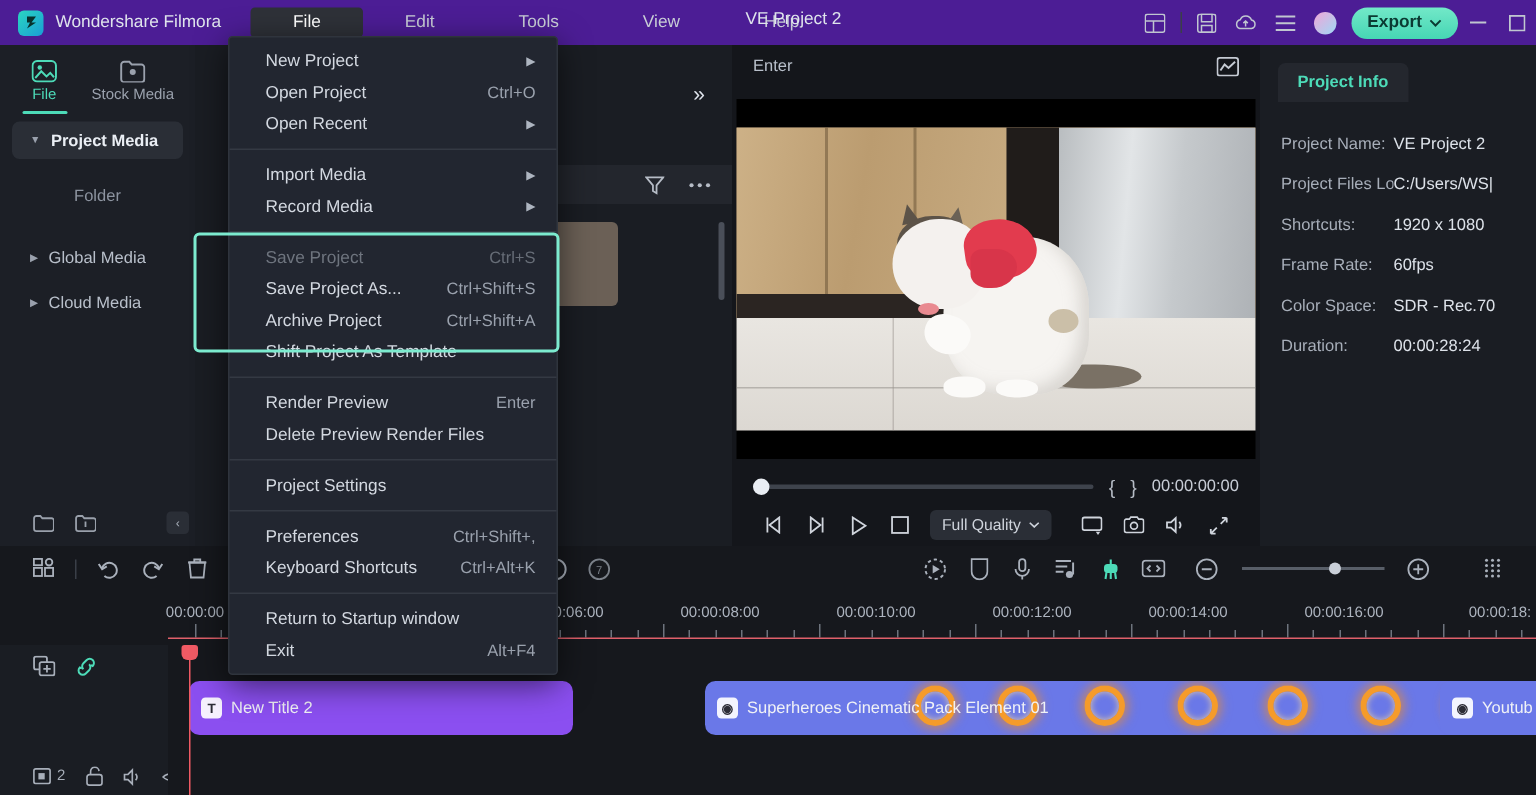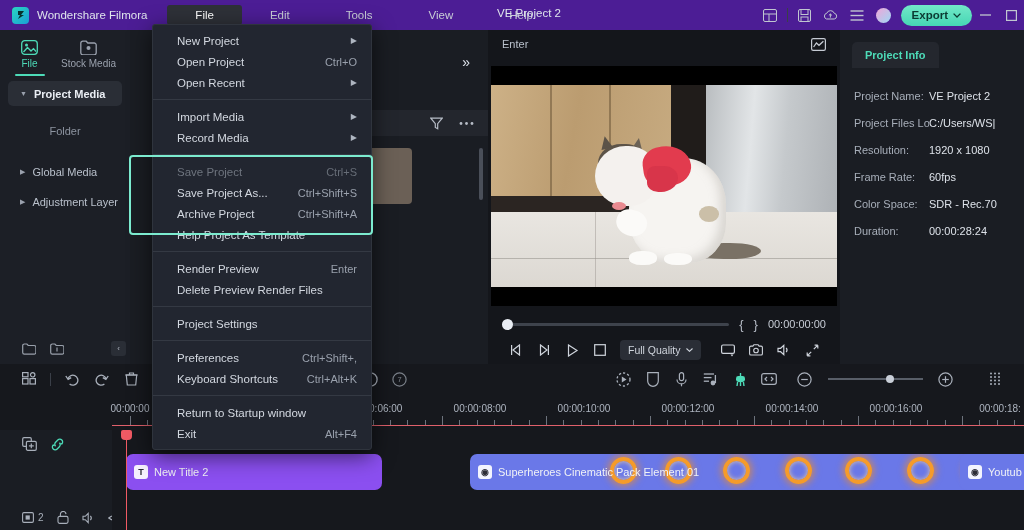--- a/index.html
+++ b/index.html
@@ -371,21 +371,21 @@
       <span class="caret">▼</span>
       <span>Project Media</span>
     </div>
     <div class="folder-lbl">Folder</div>
     <div class="treeitem" style="margin-top:22px">
       <span class="caret">▶</span>
       <span>Global Media</span>
     </div>
     <div class="treeitem">
       <span class="caret">▶</span>
-      <span>Adjustment Layer</span>
+      <span>Cloud Media</span>
     </div>
 
     <div class="lp-bottom">
       <svg width="14" height="12" viewBox="0 0 14 12">
           <path d="M0.7 2.6 a1.6 1.6 0 0 1 1.6-1.6 h2.6 l1.3 1.5 h6.1 a1.6 1.6 0 0 1 1.6 1.6 v5.4 a1.6 1.6 0 0 1 -1.6 1.6 h-10 a1.6 1.6 0 0 1 -1.6 -1.6 z" fill="none" stroke="currentColor" stroke-width="1.2"></path>
         </svg>
       <svg width="14" height="12" viewBox="0 0 14 12">
           <path d="M0.7 2.6 a1.6 1.6 0 0 1 1.6-1.6 h2.6 l1.3 1.5 h6.1 a1.6 1.6 0 0 1 1.6 1.6 v5.4 a1.6 1.6 0 0 1 -1.6 1.6 h-10 a1.6 1.6 0 0 1 -1.6 -1.6 z" fill="none" stroke="currentColor" stroke-width="1.2"></path>
           <line x1="7" y1="4.6" x2="7" y2="8.4" stroke="currentColor" stroke-width="1.2"></line>
         </svg>
@@ -526,21 +526,21 @@
     <div class="info-list">
       <div class="info-row">
         <span class="info-k">Project Name:</span>
         <span class="info-v">VE Project 2</span>
       </div>
       <div class="info-row">
         <span class="info-k">Project Files Locati</span>
         <span class="info-v">C:/Users/WS|</span>
       </div>
       <div class="info-row">
-        <span class="info-k">Resolution:</span>
+        <span class="info-k">Shortcuts:</span>
         <span class="info-v">1920 x 1080</span>
       </div>
       <div class="info-row">
         <span class="info-k">Frame Rate:</span>
         <span class="info-v">60fps</span>
       </div>
       <div class="info-row">
         <span class="info-k">Color Space:</span>
         <span class="info-v">SDR - Rec.70</span>
       </div>
@@ -842,21 +842,21 @@
         </div>
         <div class="mi">
           <span>Save Project As...</span>
           <span class="sc">Ctrl+Shift+S</span>
         </div>
         <div class="mi">
           <span>Archive Project</span>
           <span class="sc">Ctrl+Shift+A</span>
         </div>
         <div class="mi">
-          <span>Help Project As Template</span>
+          <span>Shift Project As Template</span>
         </div>
         <div class="mdiv"></div>
         <div class="mi">
           <span>Render Preview</span>
           <span class="sc">Enter</span>
         </div>
         <div class="mi">
           <span>Delete Preview Render Files</span>
         </div>
         <div class="mdiv"></div>

